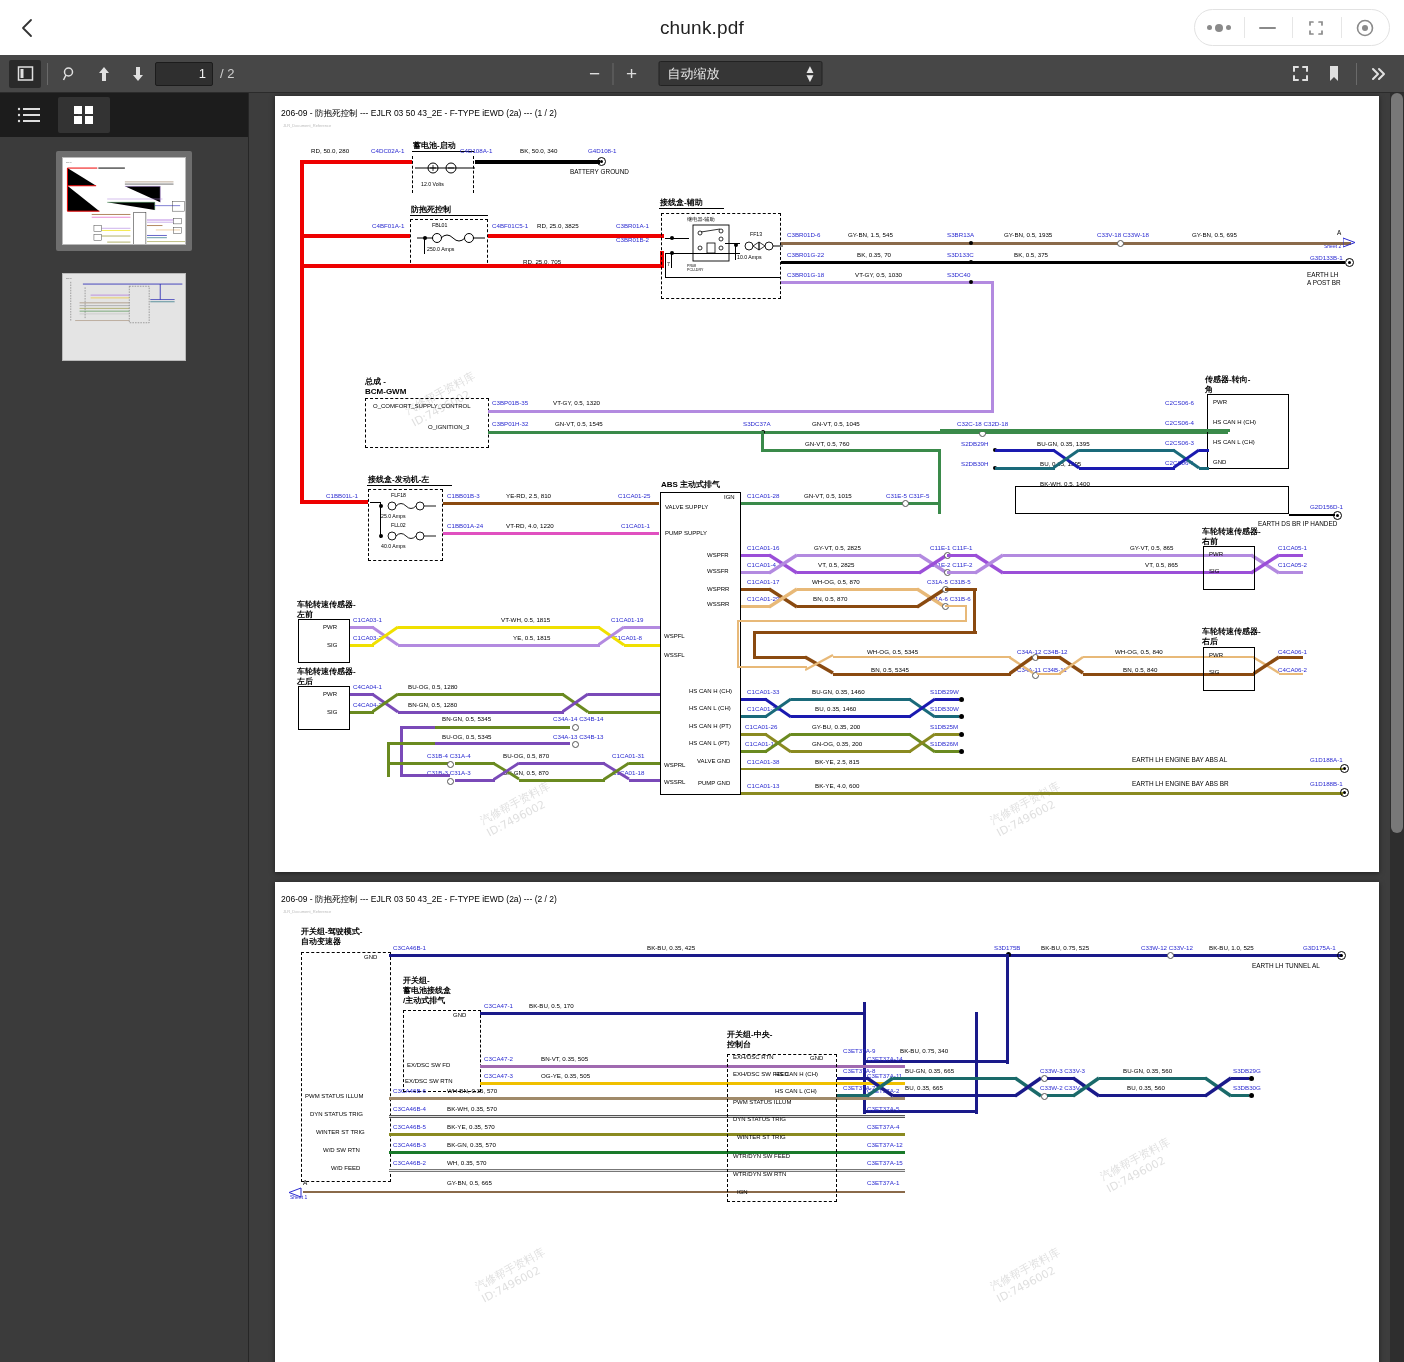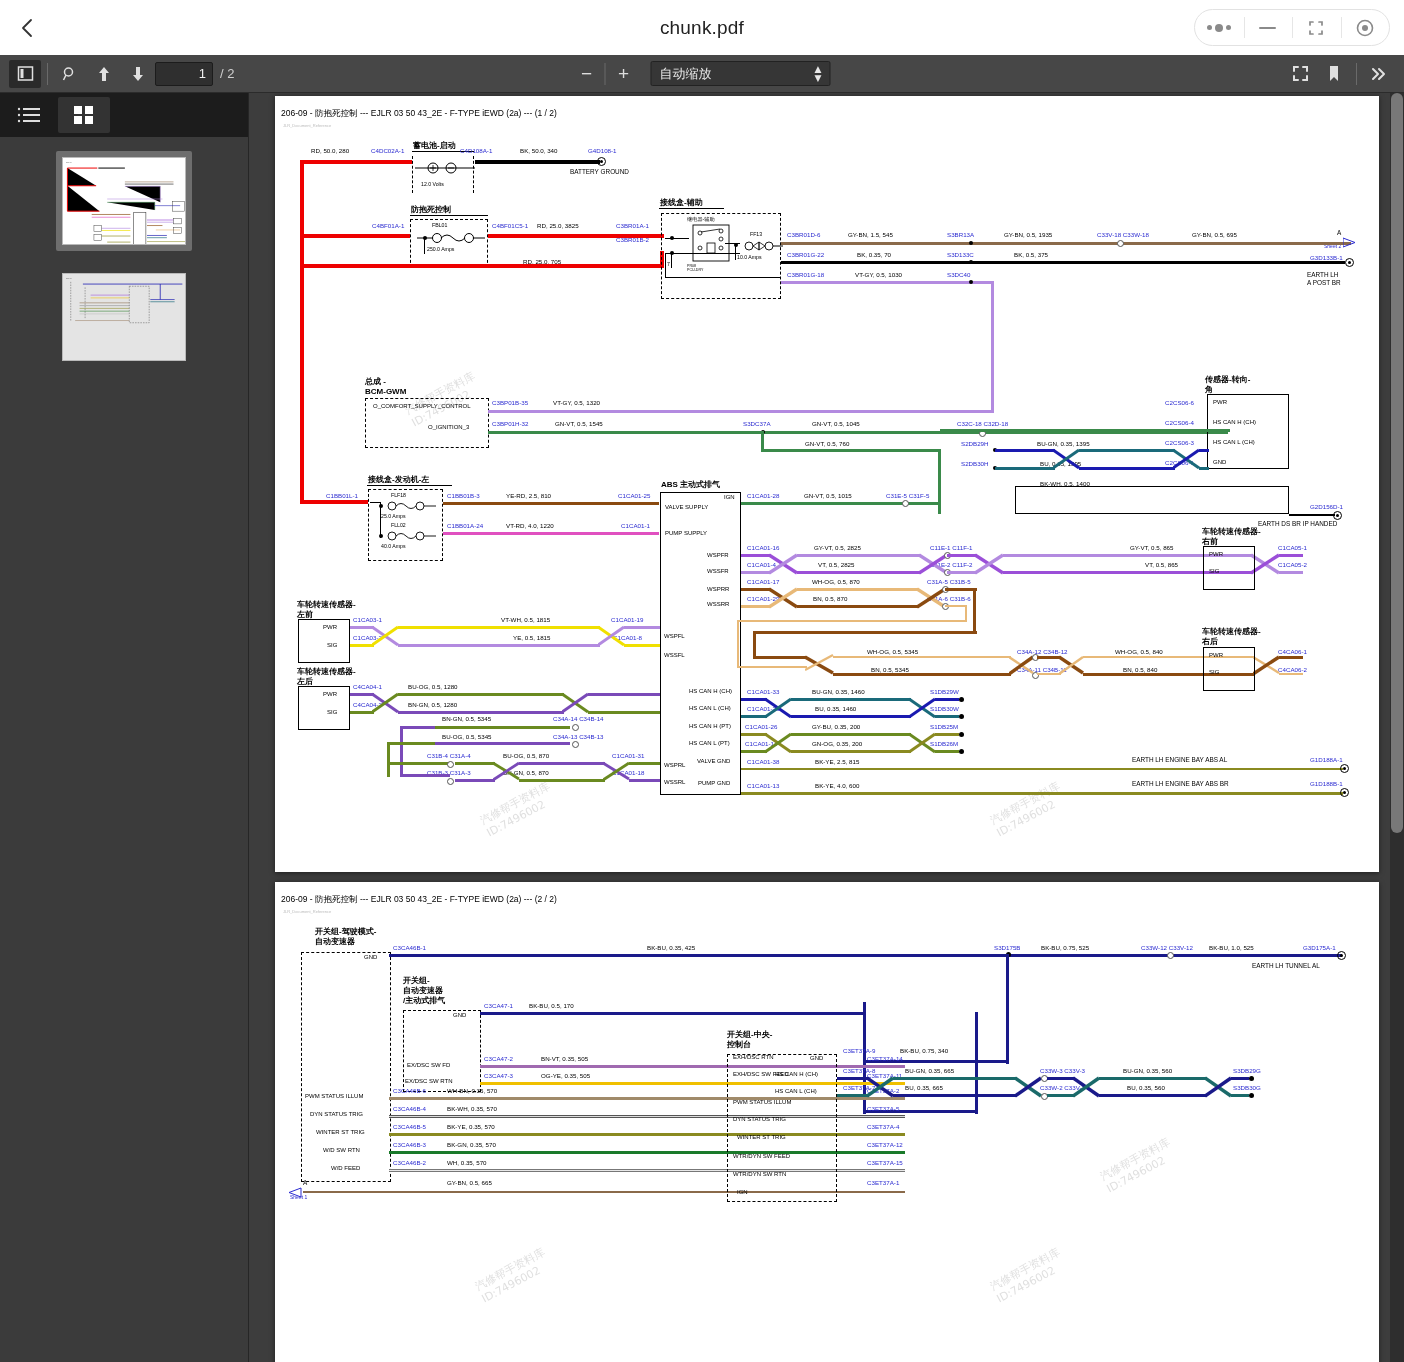--- a/index.html
+++ b/index.html
@@ -63,21 +63,21 @@
   .tb-sep { width: 1px; height: 22px; background: #6a6a6a; margin: 0 5px; }
   #page-num-box {
     width: 58px; height: 24px; background: #2f2f2f; border: 1px solid #1c1c1c;
     color: #eee; font-size: 13px; text-align: right; padding: 0 6px;
     line-height: 22px; border-radius: 2px;
   }
   #page-total { margin-left: 7px; font-size: 13px; color: #d0d0d0; }
   #zoom-group { position: absolute; left: 50%; transform: translateX(-50%); display: flex; align-items: center; }
   .zoom-btn { width: 26px; height: 26px; display:flex; align-items:center; justify-content:center; font-size: 19px; cursor: pointer; color:#ddd; }
   #zoom-select {
-    width: 180px; height: 25px; background: #363636; border: 1px solid #222;
+    width: 164px; height: 25px; background: #363636; border: 1px solid #222;
     color: #e8e8e8; font-size: 13px; padding: 0 8px; line-height: 23px;
     display: flex; align-items: center; justify-content: space-between;
     border-radius: 2px; margin-left: 14px; cursor: pointer;
     font-family: "DejaVu Sans", sans-serif;
   }
   #tb-right { position: absolute; right: 8px; display: flex; align-items: center; }
 
   
   #sidebar {
     position: absolute; left: 0; top: 93px; width: 249px; bottom: 0;
@@ -863,21 +863,21 @@
     <div class="wm" style="left:200px; top:380px;">
       <span>汽修帮手资料库</span><br><span>ID:7496002</span>
     </div>
     <div class="wm" style="left:715px; top:380px;">
       <span>汽修帮手资料库</span><br><span>ID:7496002</span>
     </div>
     <div class="wm" style="left:825px; top:270px;">
       <span>汽修帮手资料库</span><br><span>ID:7496002</span>
     </div>
 
-    <div class="sch t-cn" style="left:40px; top:45px; line-height:1.25; white-space:pre;">开关组-驾驶模式-
+    <div class="sch t-cn" style="left:26px; top:45px; line-height:1.25; white-space:pre;">开关组-驾驶模式-
 自动变速器</div>
     <div class="dbox" style="left:26px; top:70px; width:90px; height:230px;"></div>
     <div class="sch t-pin" style="left:89px; top:72px;">GND</div>
     <div class="sch t-pin" style="left:30px; top:211px;">PWM STATUS ILLUM</div>
     <div class="sch t-pin" style="left:35px; top:229px;">DYN STATUS TRIG</div>
     <div class="sch t-pin" style="left:41px; top:247px;">WINTER ST TRIG</div>
     <div class="sch t-pin" style="left:48px; top:265px;">W/D SW RTN</div>
     <div class="sch t-pin" style="left:56px; top:283px;">W/D FEED</div>
 
     <div class="sch t-conn" style="left:118px; top:62px;">C3CA46B-1</div>
@@ -893,21 +893,21 @@
     <div class="splice" style="left:892px; top:70px;"></div>
     <div class="gnd" style="left:1062px; top:69px;"></div>
     <div class="wire" style="left:731px; top:72px; width:3.4px; height:110px; background:#1a1a8a;"></div>
     <div class="wire" style="left:588px; top:178px; width:146px; height:3.4px; background:#1a1a8a;"></div>
     <div class="wire" style="left:588px; top:120px; width:3.4px; height:60px; background:#1a1a8a;"></div>
     <div class="wire" style="left:700px; top:130px; width:3.4px; height:102px; background:#1a1a8a;"></div>
     <div class="wire" style="left:588px; top:228px; width:115px; height:3.4px; background:#1a1a8a;"></div>
     <div class="wire" style="left:588px; top:178px; width:3.4px; height:54px; background:#1a1a8a;"></div>
 
     <div class="sch t-cn" style="left:128px; top:94px; line-height:1.25; white-space:pre;">开关组-
-自动变速器
+蓄电池接线盒
 /主动式排气</div>
     <div class="dbox" style="left:128px; top:128px; width:78px; height:82px;"></div>
     <div class="sch t-pin" style="left:178px; top:130px;">GND</div>
     <div class="sch t-pin" style="left:132px; top:180px;">EX/DSC SW FD</div>
     <div class="sch t-pin" style="left:130px; top:196px;">EX/DSC SW RTN</div>
 
     <div class="sch t-conn" style="left:209px; top:120px;">C3CA47-1</div>
     <div class="sch t-wire" style="left:254px; top:120px;">BK-BU, 0.5, 170</div>
     <div class="wire" style="left:205px; top:130px; width:386px; height:3.4px; background:#1a1a8a;"></div>
 

